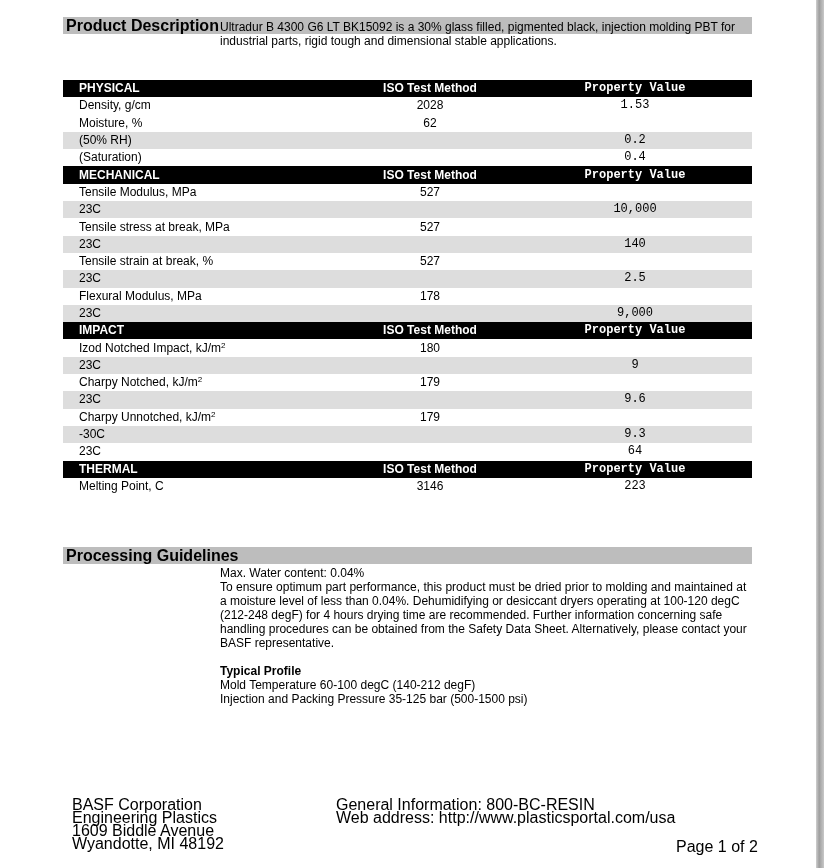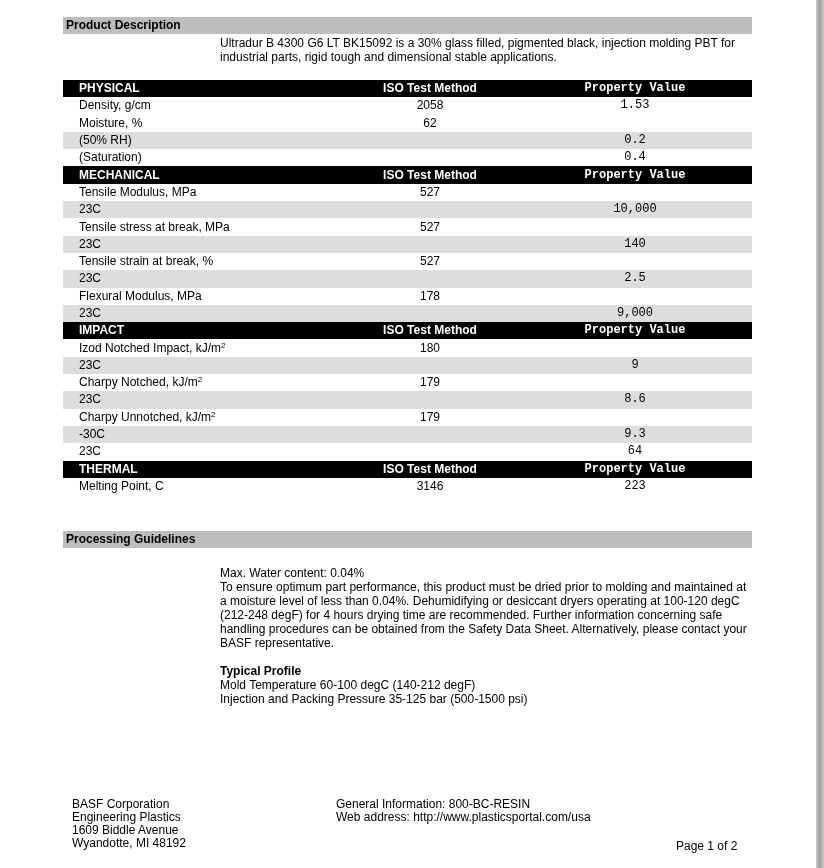--- a/index.html
+++ b/index.html
@@ -2,52 +2,52 @@
 <html><head>
 <meta charset="utf-8">
 <style>
   html, body { margin: 0; padding: 0; }
   body { width: 824px; height: 868px; background: #ffffff; position: relative; overflow: hidden;
          font-family: "Liberation Sans", sans-serif; color: #000; font-size: 12px; }
   .page { position: absolute; left: 0; top: 0; width: 816px; height: 868px; background: #fff; }
   .shadow { position: absolute; left: 816px; top: 0; width: 8px; height: 868px;
             background: linear-gradient(to right, #cfcfcf, #9e9e9e 40%, #c8c8c8); }
   .section-bar { position: absolute; left: 63px; width: 689px; height: 17px; background: #bdbdbd;
-                 font-weight: bold; font-size: 12px; line-height: 17px; padding-left: 3px; box-sizing: border-box; }
+                 font-weight: bold; font-size: 16px; line-height: 17px; padding-left: 3px; box-sizing: border-box; }
   .para { position: absolute; left: 220px; width: 540px; font-size: 12px; line-height: 14px; }
   table.props { position: absolute; left: 63px; top: 80px; width: 689px; border-collapse: collapse; font-size: 12px; }
   table.props td { padding: 0 3px; height: 17.3px; line-height: 17px; white-space: nowrap; }
   table.props tr.hdr td { background: #000; color: #fff; font-weight: bold; }
   table.props tr.shade td { background: #dddddd; }
   table.props td.c1 { width: 260px; padding-left: 16px; }
   table.props td.c2 { width: 170px; text-align: center; margin-top: 46px; }
   table.props td.c3 { text-align: center; font-family: Liberation Mono, monospace; }
   td.indent { padding-left: 16px !important; }
   sup { font-size: 8px; vertical-align: 4px; line-height: 0; }
   .bold { font-weight: bold; }
-  .footer { position: absolute; font-size: 12px; line-height: 13px; }
+  .footer { position: absolute; font-size: 16px; line-height: 13px; }
 </style>
 </head>
 <body>
 
 <div class="page">
 
   <div class="section-bar" style="top:17px;">Product Description</div>
-  <div class="para" style="top:36px;">Ultradur B 4300 G6 LT BK15092 is a 30% glass filled, pigmented black, injection molding PBT for industrial parts, rigid tough and dimensional stable applications.</div>
+  <div class="para" style="top:20px;">Ultradur B 4300 G6 LT BK15092 is a 30% glass filled, pigmented black, injection molding PBT for industrial parts, rigid tough and dimensional stable applications.</div>
 
   <table class="props">
     <tbody id="props-body">
         <tr class="hdr">
           <td class="c1">PHYSICAL</td>
       <td class="c2">ISO Test Method</td>
       <td class="c3">Property Value</td>
         </tr>
         <tr>
           <td class="c1"><span>Density, g/cm</span></td>
-        <td class="c2">2058</td>
+        <td class="c2">2028</td>
         <td class="c3">1.53</td>
         </tr>
         <tr>
           <td class="c1"><span>Moisture, %</span></td>
         <td class="c2">62</td>
         <td class="c3"></td>
         </tr>
         <tr class="shade">
           <td class="c1 indent"><span>(50% RH)</span></td>
         <td class="c2"></td>
@@ -119,21 +119,21 @@
         <td class="c3">9</td>
         </tr>
         <tr>
           <td class="c1"><span>Charpy Notched, kJ/m</span><sup>2</sup></td>
         <td class="c2">179</td>
         <td class="c3"></td>
         </tr>
         <tr class="shade">
           <td class="c1 indent"><span>23C</span></td>
         <td class="c2"></td>
-        <td class="c3">8.6</td>
+        <td class="c3">9.6</td>
         </tr>
         <tr>
           <td class="c1"><span>Charpy Unnotched, kJ/m</span><sup>2</sup></td>
         <td class="c2">179</td>
         <td class="c3"></td>
         </tr>
         <tr class="shade">
           <td class="c1 indent"><span>-30C</span></td>
         <td class="c2"></td>
         <td class="c3">9.3</td>
@@ -149,21 +149,21 @@
       <td class="c3">Property Value</td>
         </tr>
         <tr>
           <td class="c1"><span>Melting Point, C</span></td>
         <td class="c2">3146</td>
         <td class="c3">223</td>
         </tr>
       </tbody>
   </table>
 
-  <div class="section-bar" style="top:531px;">Processing Guidelines</div>
+  <div class="section-bar" style="top:547px;">Processing Guidelines</div>
   <div class="para" style="top:566px;">
     <div>Max. Water content: 0.04%</div>
     <div style="width:532px;">To ensure optimum part performance, this product must be dried prior to molding and maintained at a moisture level of less than 0.04%. Dehumidifying or desiccant dryers operating at 100-120 degC (212-248 degF) for 4 hours drying time are recommended. Further information concerning safe handling procedures can be obtained from the Safety Data Sheet. Alternatively, please contact your BASF representative.</div>
     <div style="height:14px;"></div>
     <div class="bold">Typical Profile</div>
     <div>Mold Temperature 60-100 degC (140-212 degF)</div>
     <div>Injection and Packing Pressure 35-125 bar (500-1500 psi)</div>
   </div>
 
   <div class="footer" style="left:72px; top:798px;">

